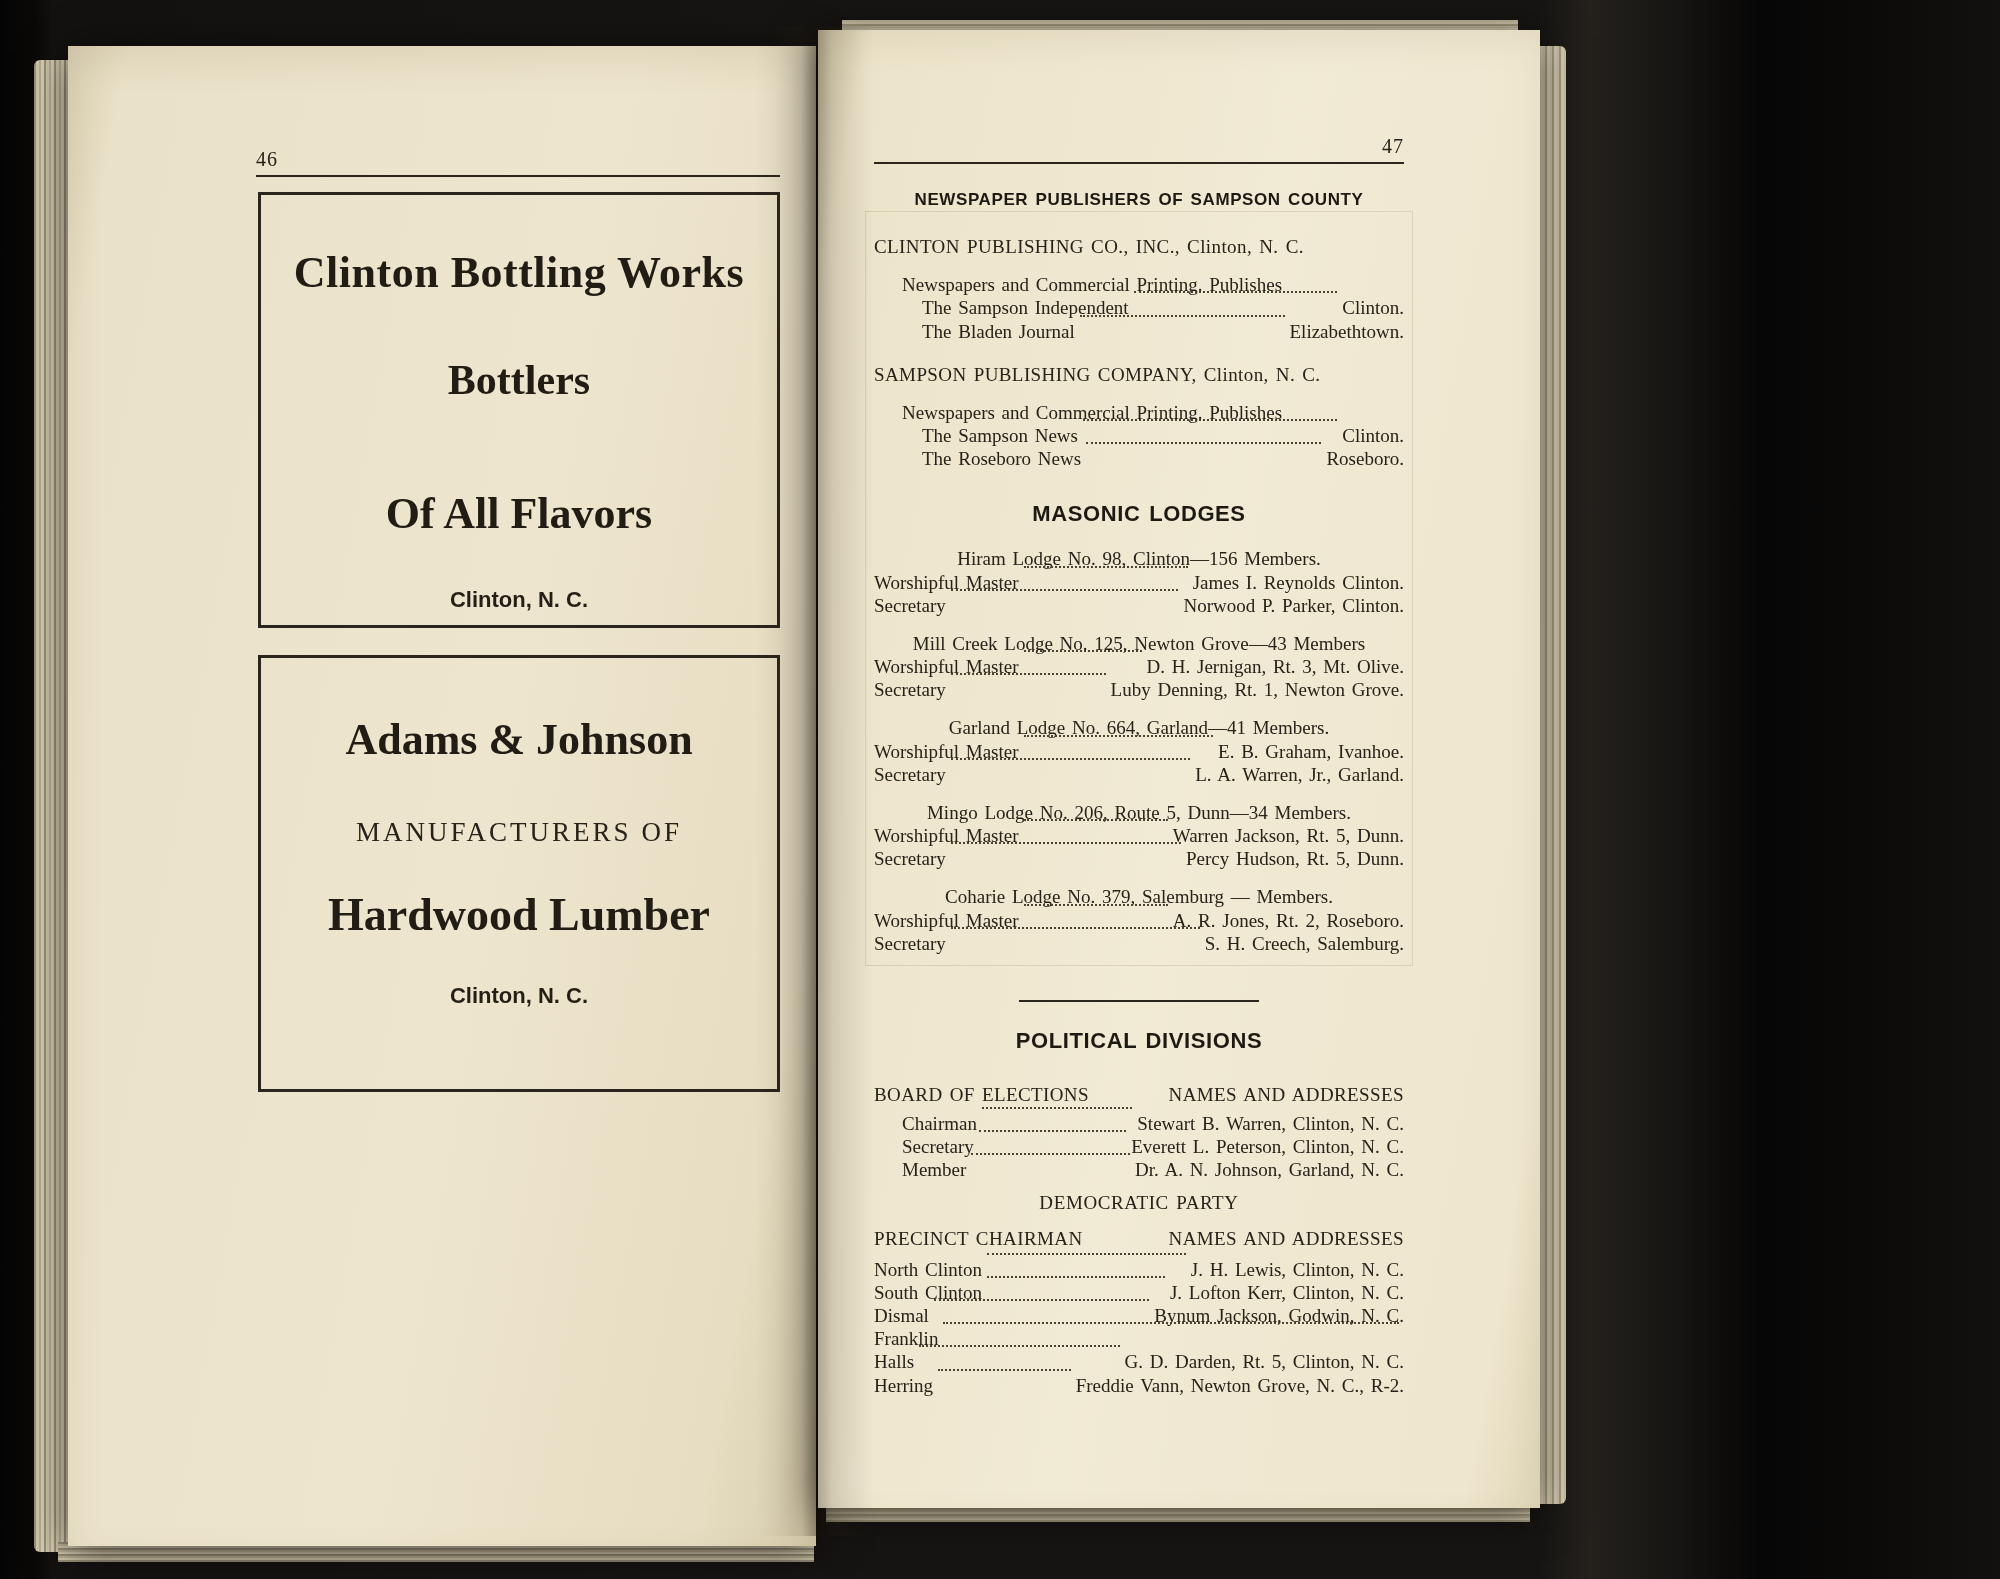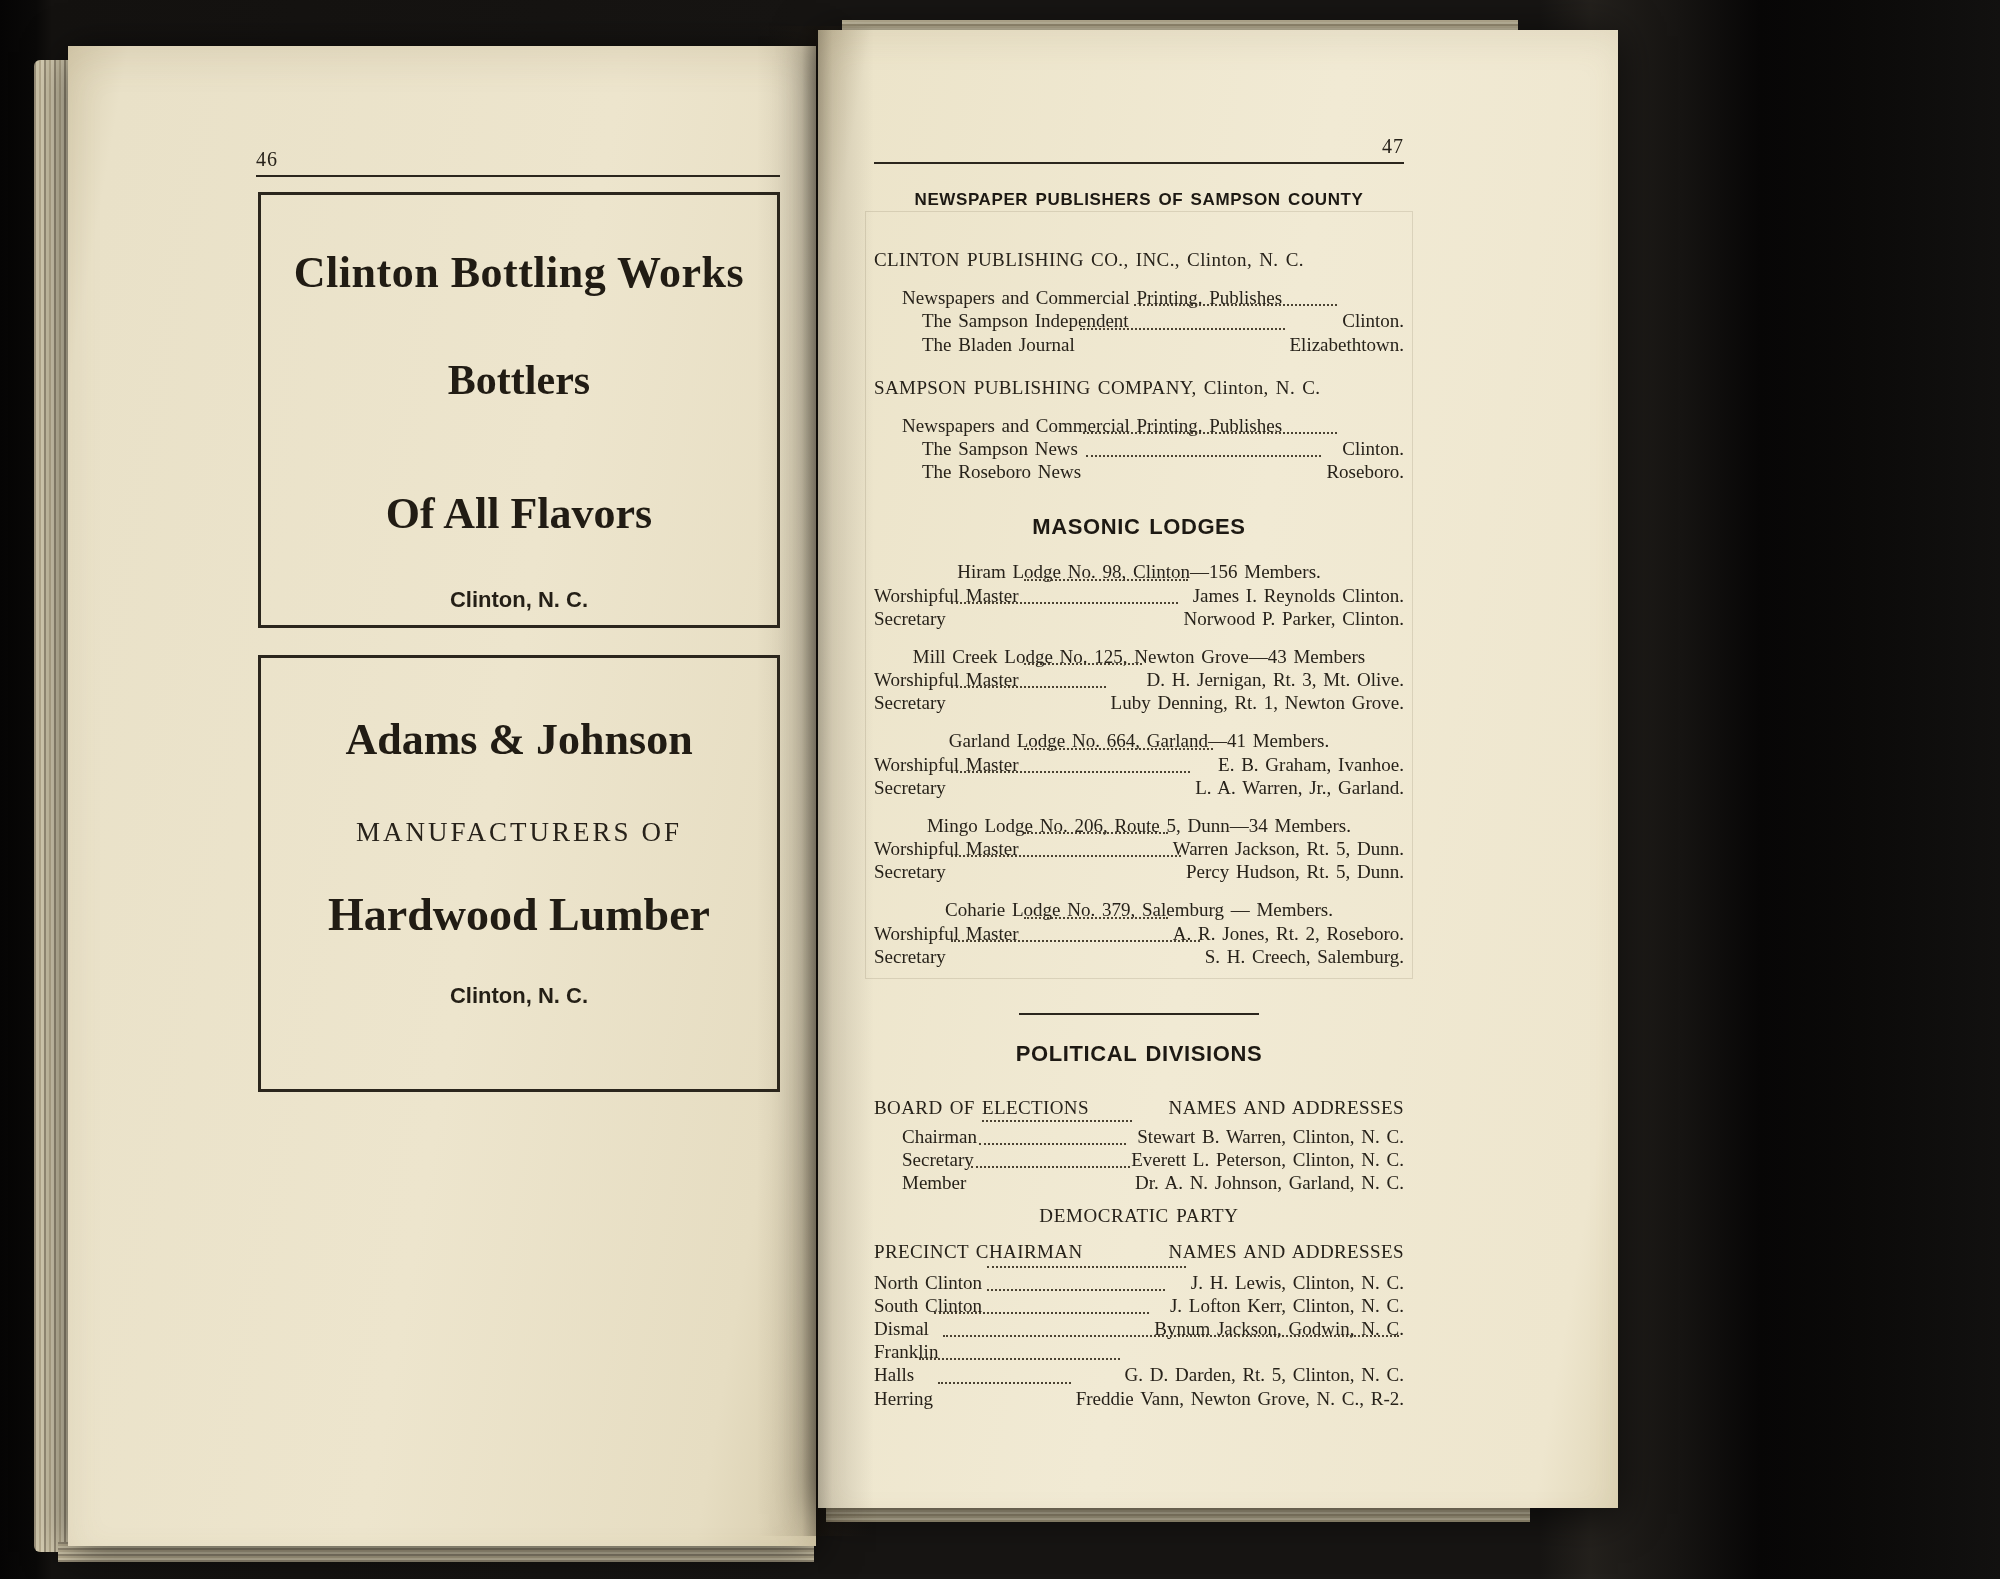--- a/index.html
+++ b/index.html
@@ -41,21 +41,21 @@
     position:absolute; color:#27221a;
     box-shadow:0 6px 40px rgba(0,0,0,0.65);
   }
   .page-left {
     left:68px; top:46px; width:748px; height:1500px;
     background:linear-gradient(100deg,#d9cfb2 0%,#e9e1c8 6%,#ede5cd 55%,#e6ddc2 88%,#d6cbac 100%);
     box-shadow:0 6px 40px rgba(0,0,0,0.65), inset 0 14px 36px rgba(120,100,60,0.12);
     padding-left:20px;
   }
   .page-right {
-    left:818px; top:30px; width:800px; height:1478px;
+    left:818px; top:30px; width:722px; height:1478px;
     background:linear-gradient(100deg,#d8cdae 0%,#ece4ca 5%,#f1ead4 50%,#eee6ce 92%,#e0d6b8 100%);
     box-shadow:0 6px 40px rgba(0,0,0,0.65), inset 0 12px 32px rgba(120,100,60,0.10);
   }
   .spine {
     position:absolute; left:758px; top:26px; width:116px; height:1510px; z-index:6; pointer-events:none;
     background:linear-gradient(90deg, rgba(50,38,22,0) 0%, rgba(50,38,22,0.10) 38%,
       rgba(25,18,9,0.30) 50%, rgba(50,38,22,0.14) 64%, rgba(50,38,22,0) 100%);
   }
 
   
@@ -95,21 +95,21 @@
   .pub-name { margin-top:20px; letter-spacing:0.4px; }
   .pub-note { margin-top:15px; padding-left:28px; }
 
   .row { display:flex; align-items:flex-start; }
   .row .lbl { white-space:nowrap; }
   .row .dots { flex:1; margin:0 5px; border-bottom:2px dotted #4a4232; transform:translateY(-5px); min-width:16px; }
   .row .val { white-space:nowrap; }
   .indent2 { padding-left:48px; }
   .indent1 { padding-left:28px; }
 
-  .faint-box { border:1px solid rgba(86,70,40,0.14); padding:16px 8px 10px 8px; margin:0 -9px; }
+  .faint-box { border:1px solid rgba(86,70,40,0.14); padding:3px 8px 10px 8px; margin:0 -9px; }
 
   .lodge-title { text-align:center; margin-top:15px; }
   .lodge-title.first { margin-top:20px; }
 
   .mid-divider { width:240px; border-bottom:2px solid #2b261d; margin:34px auto 0 auto; }
 
   .pair-headers { display:flex; justify-content:space-between; margin-top:28px; letter-spacing:0.4px; }
   .board-rows { margin-top:6px; }
   .dem-heading { text-align:center; margin-top:10px; letter-spacing:0.6px; }
   .precinct-headers { margin-top:12px; }

